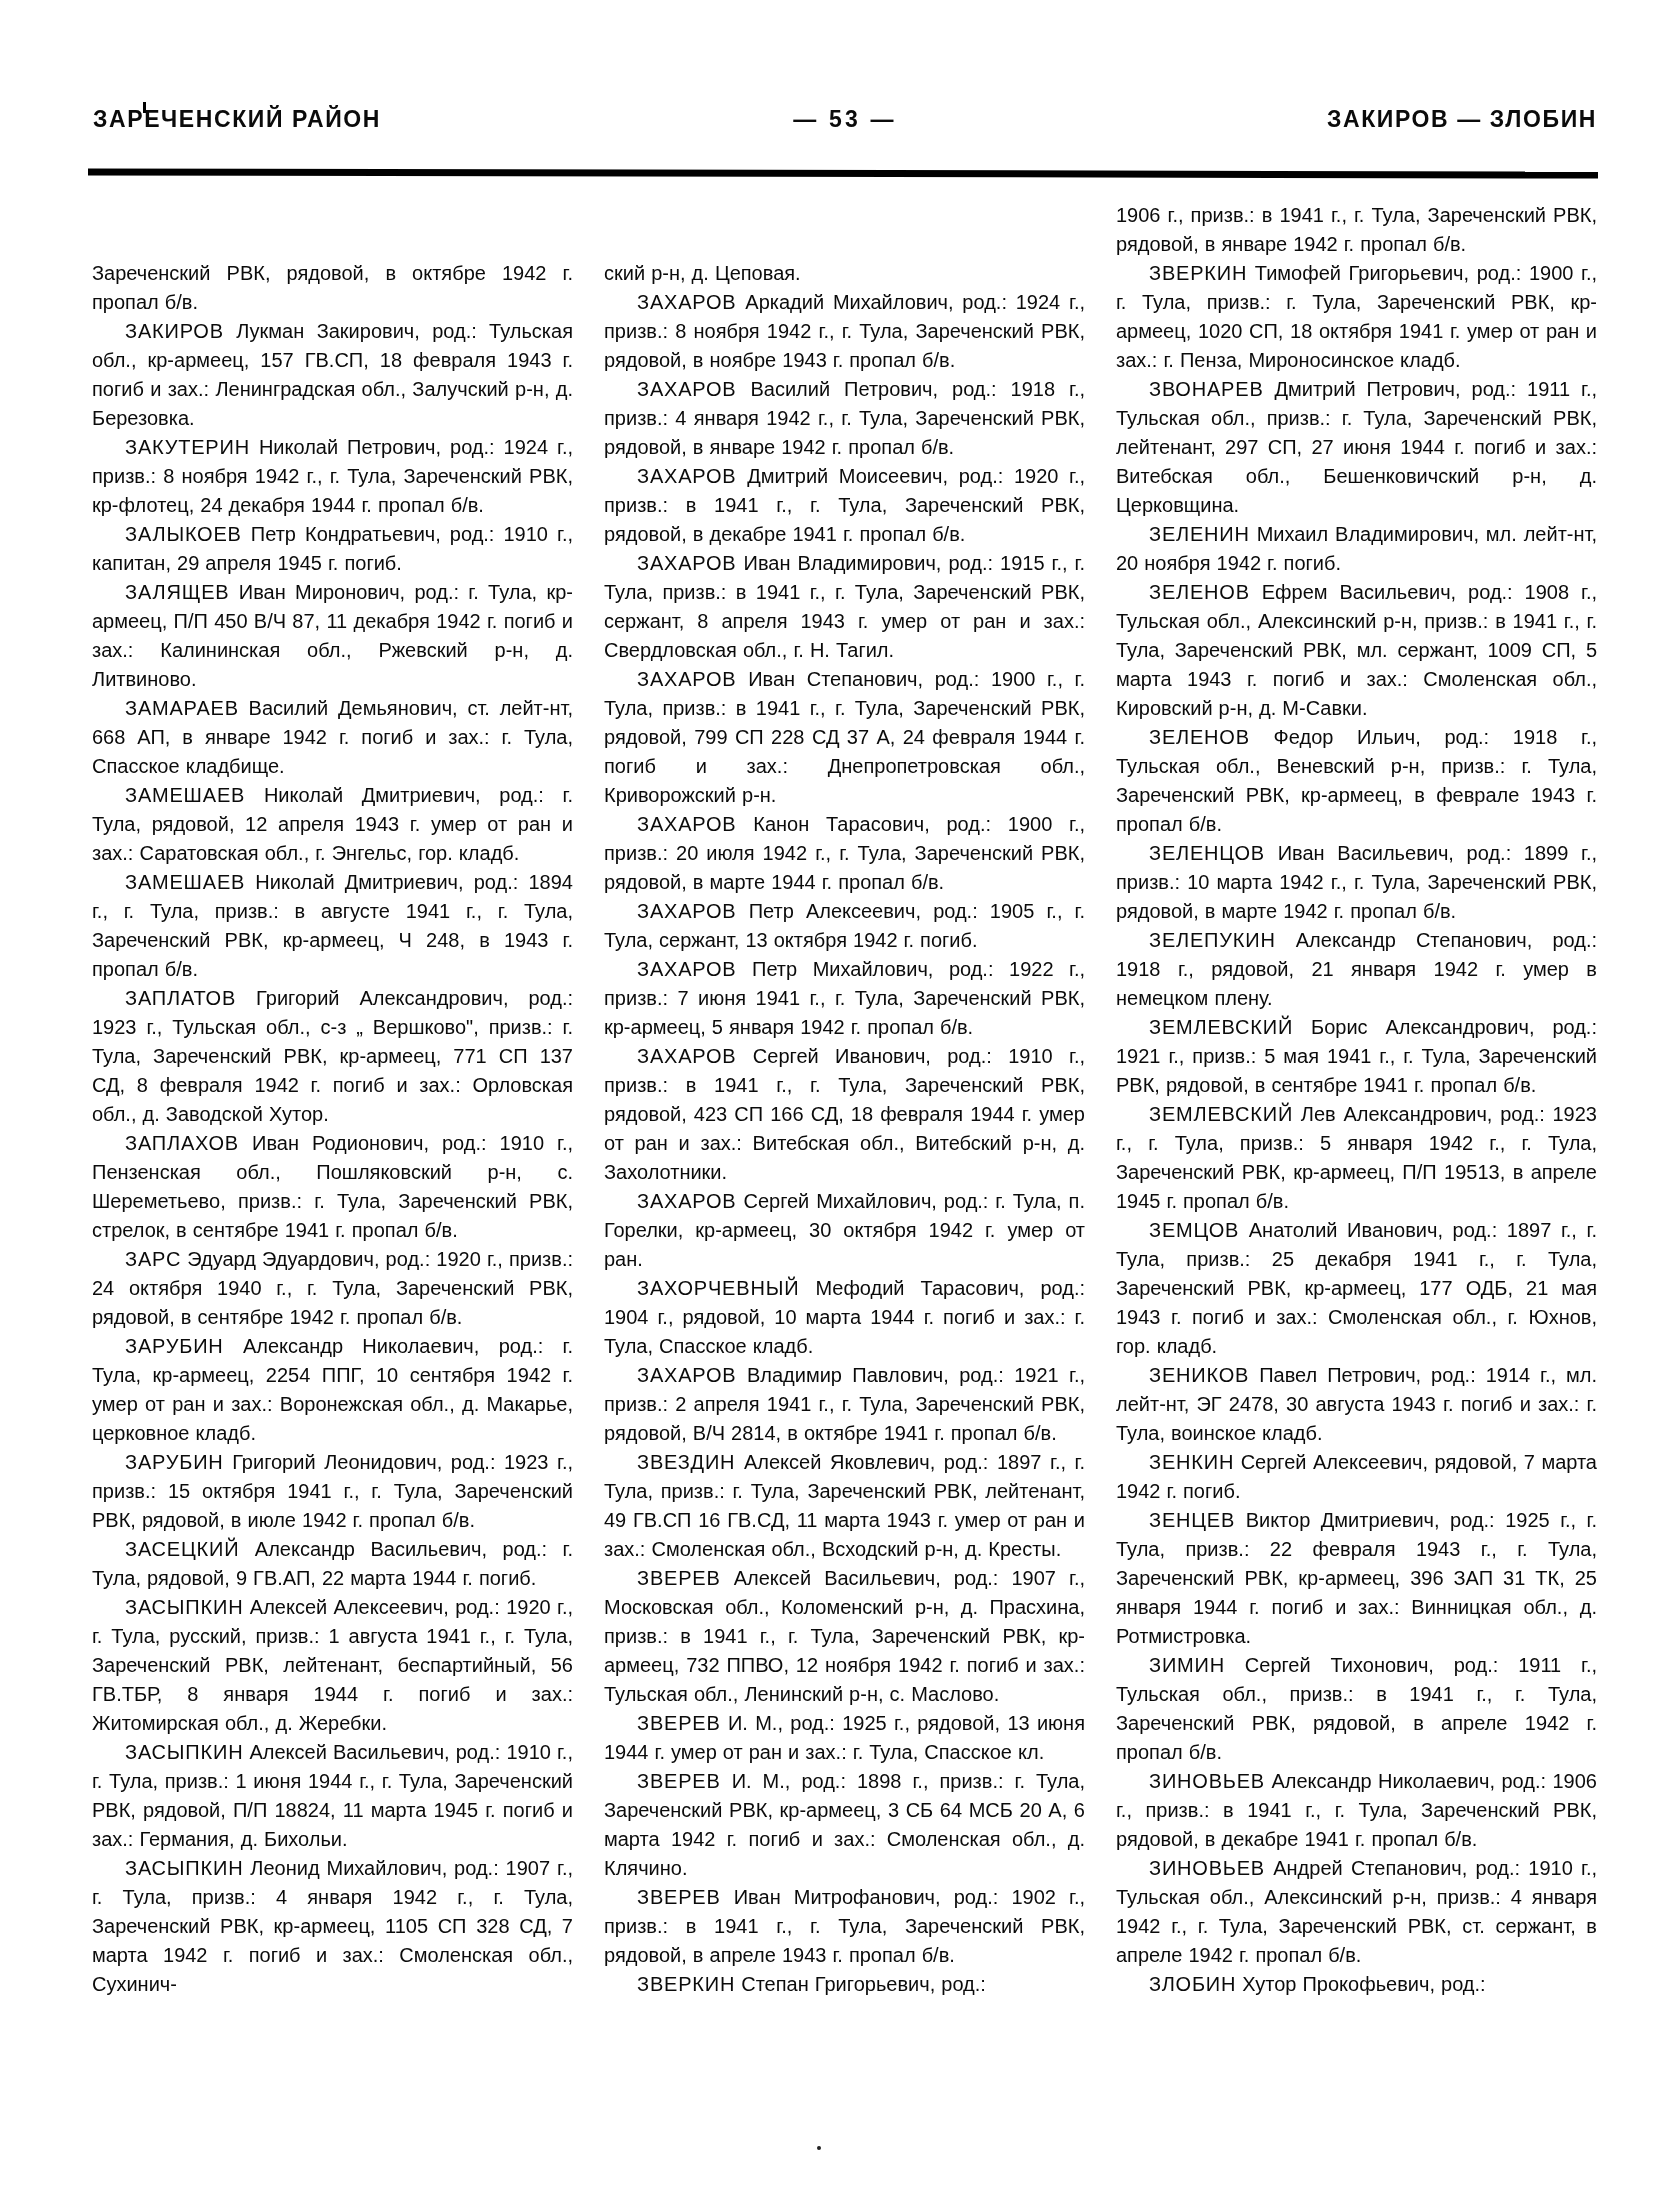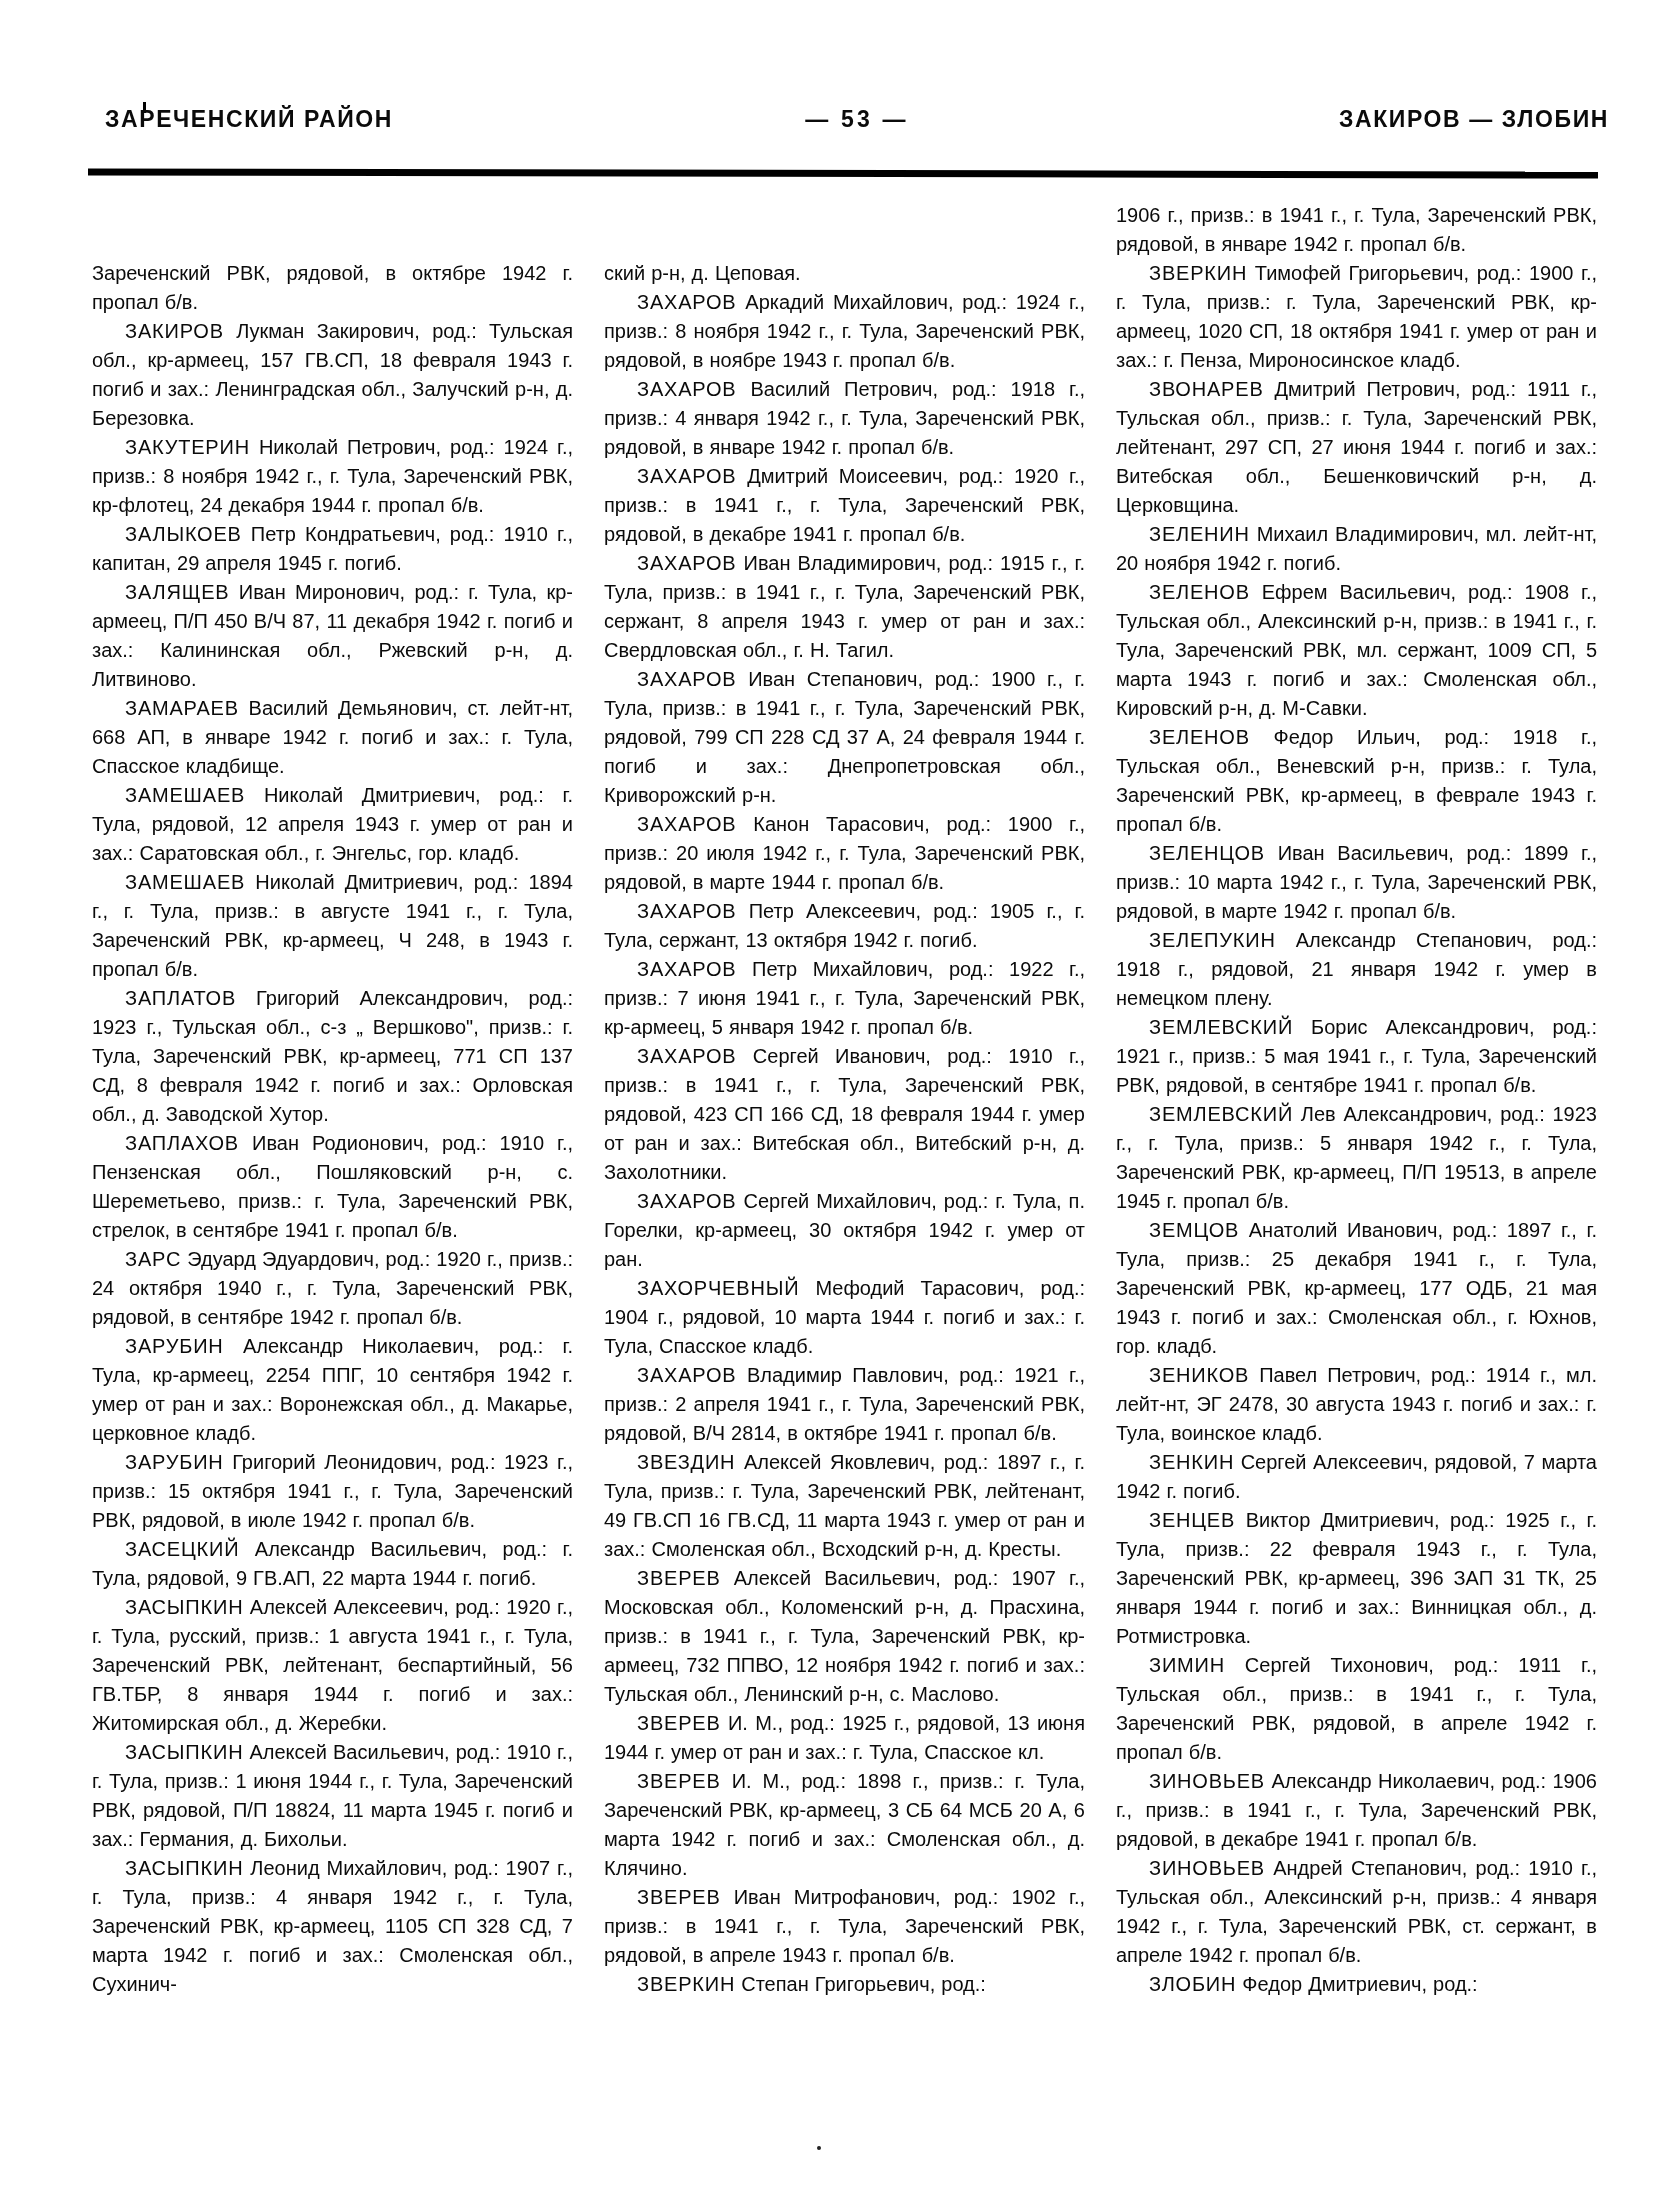--- a/index.html
+++ b/index.html
@@ -5,21 +5,21 @@
   html,body{margin:0;padding:0;}
   body{
     width:1677px;height:2194px;position:relative;
     background:#ffffff;color:#0b0b0b;
     font-family:"Liberation Sans", sans-serif;
     -webkit-font-smoothing:antialiased;
   }
   .page-header{
     position:absolute;top:106px;left:93px;width:1504px;
     display:flex;justify-content:space-between;align-items:baseline;
-    font-weight:bold;font-size:23px;letter-spacing:1.6px;white-space:nowrap;margin-left:12px;
+    font-weight:bold;font-size:23px;letter-spacing:1.6px;white-space:nowrap;
   }
   .page-header .center{position:absolute;left:50%;transform:translateX(-50%);letter-spacing:3.2px;}
   .header-rule{
     position:absolute;top:170px;left:88px;width:1510px;height:7px;
     background:#000;transform:rotate(0.12deg);
   }
   .scan-artifact-tick{position:absolute;left:143px;top:102px;width:2.7px;height:10.8px;background:#000;}
   .scan-artifact-dot{position:absolute;left:817px;top:2146px;width:3.8px;height:3.8px;border-radius:50%;background:#222;}
   .columns{
     position:absolute;top:201px;left:92px;width:1505px;
@@ -99,18 +99,18 @@
       <p class="entry"><b class="surname">ЗЕЛЕПУКИН</b> <span>Александр Степанович, род.: 1918 г., рядовой, 21 января 1942 г. умер в немецком плену.</span></p>
       <p class="entry"><b class="surname">ЗЕМЛЕВСКИЙ</b> <span>Борис Александрович, род.: 1921 г., призв.: 5 мая 1941 г., г. Тула, Зареченский РВК, рядовой, в сентябре 1941 г. пропал б/в.</span></p>
       <p class="entry"><b class="surname">ЗЕМЛЕВСКИЙ</b> <span>Лев Александрович, род.: 1923 г., г. Тула, призв.: 5 января 1942 г., г. Тула, Зареченский РВК, кр-армеец, П/П 19513, в апреле 1945 г. пропал б/в.</span></p>
       <p class="entry"><b class="surname">ЗЕМЦОВ</b> <span>Анатолий Иванович, род.: 1897 г., г. Тула, призв.: 25 декабря 1941 г., г. Тула, Зареченский РВК, кр-армеец, 177 ОДБ, 21 мая 1943 г. погиб и зах.: Смоленская обл., г. Юхнов, гор. кладб.</span></p>
       <p class="entry"><b class="surname">ЗЕНИКОВ</b> <span>Павел Петрович, род.: 1914 г., мл. лейт-нт, ЭГ 2478, 30 августа 1943 г. погиб и зах.: г. Тула, воинское кладб.</span></p>
       <p class="entry"><b class="surname">ЗЕНКИН</b> <span>Сергей Алексеевич, рядовой, 7 марта 1942 г. погиб.</span></p>
       <p class="entry"><b class="surname">ЗЕНЦЕВ</b> <span>Виктор Дмитриевич, род.: 1925 г., г. Тула, призв.: 22 февраля 1943 г., г. Тула, Зареченский РВК, кр-армеец, 396 ЗАП 31 ТК, 25 января 1944 г. погиб и зах.: Винницкая обл., д. Ротмистровка.</span></p>
       <p class="entry"><b class="surname">ЗИМИН</b> <span>Сергей Тихонович, род.: 1911 г., Тульская обл., призв.: в 1941 г., г. Тула, Зареченский РВК, рядовой, в апреле 1942 г. пропал б/в.</span></p>
       <p class="entry"><b class="surname">ЗИНОВЬЕВ</b> <span>Александр Николаевич, род.: 1906 г., призв.: в 1941 г., г. Тула, Зареченский РВК, рядовой, в декабре 1941 г. пропал б/в.</span></p>
       <p class="entry"><b class="surname">ЗИНОВЬЕВ</b> <span>Андрей Степанович, род.: 1910 г., Тульская обл., Алексинский р-н, призв.: 4 января 1942 г., г. Тула, Зареченский РВК, ст. сержант, в апреле 1942 г. пропал б/в.</span></p>
-      <p class="entry"><b class="surname">ЗЛОБИН</b> <span>Федор Дмитриевич, род.:</span></p>
+      <p class="entry"><b class="surname">ЗЛОБИН</b> <span>Хутор Прокофьевич, род.:</span></p>
     </div>
 </div>
 
 <div class="scan-artifact-dot"></div>
 
 
 </body></html>

